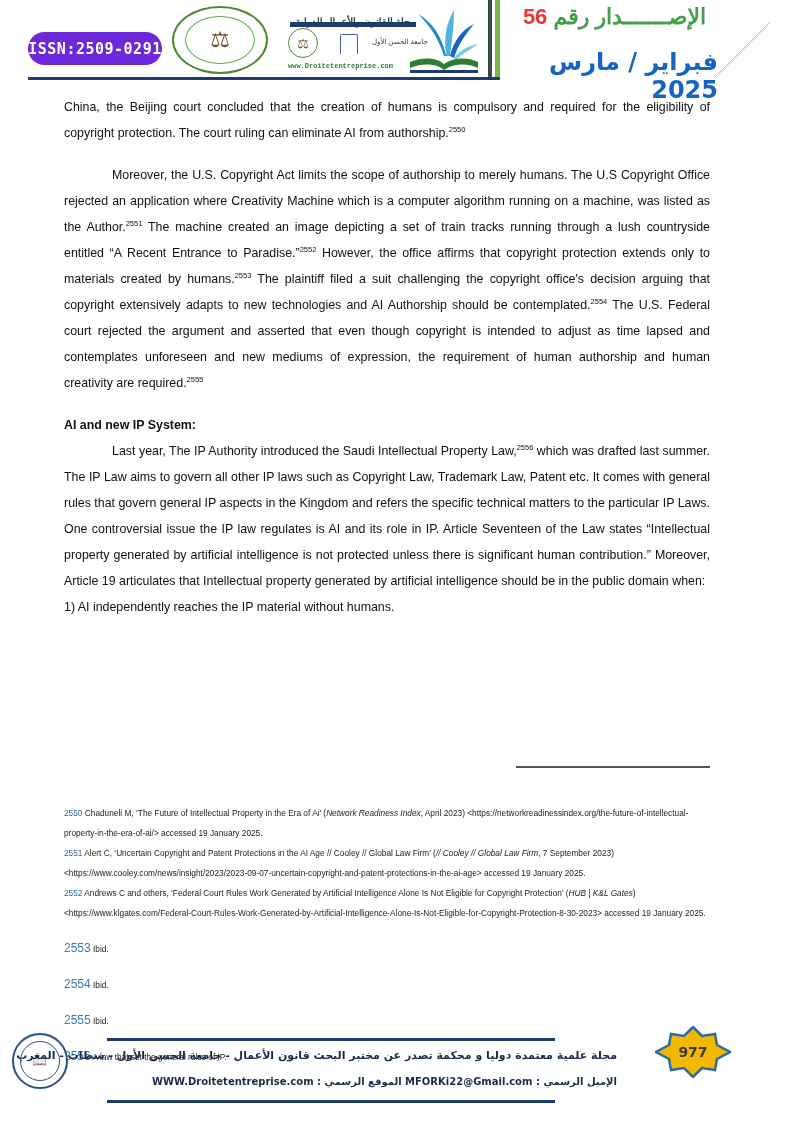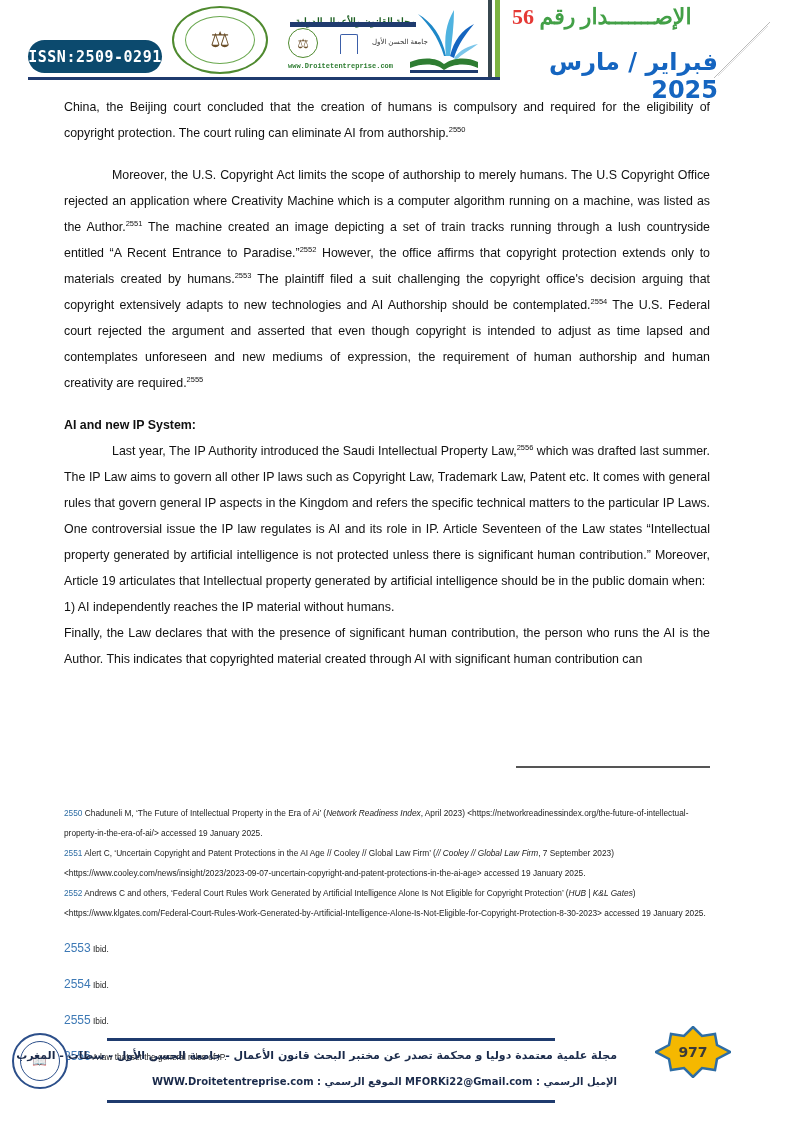--- a/index.html
+++ b/index.html
@@ -1,39 +1,39 @@
 <!DOCTYPE html>
 <html><head>
 <meta charset="utf-8">
 <style>
   * { box-sizing: border-box; margin: 0; padding: 0; }
   html, body { width: 794px; height: 1123px; background: #ffffff; overflow: hidden; }
   body { position: relative; font-family: "Liberation Sans", sans-serif; color: #111; }
 
   
   .header { position: absolute; left: 0; top: 0; width: 794px; height: 86px; }
-  .issn-pill { position: absolute; left: 28px; top: 40px; width: 134px; height: 33px; background: #0c4a6e;
+  .issn-pill { position: absolute; left: 28px; top: 32px; width: 134px; height: 33px; background: #6d28d9;
     border-radius: 17px; color: #fff; font-family: "DejaVu Sans Mono", monospace; font-weight: bold; font-size: 15px;
     display: flex; align-items: center; justify-content: center; letter-spacing: 0.5px; text-align: right; }
   .seal-lab { position: absolute; left: 172px; top: 6px; width: 96px; height: 68px; border-radius: 50%;
     border: 2px solid #4f8a2f; background: #fff; display: flex; align-items: center; justify-content: center; }
   .seal-lab .inner { width: 70px; height: 48px; border-radius: 50%; border: 1px solid #6aa84f; display:flex; align-items:center; justify-content:center; }
   .seal-lab .scale { font-size: 22px; color: #6b4f2a; }
   .journal-logo { position: absolute; left: 282px; top: 4px; width: 200px; height: 66px; }
   .journal-logo .ar-title { position: absolute; left: 4px; top: 4px; font-size: 10px; color: #1b5e20; font-weight: bold; direction: rtl; width: 130px; text-align: right; margin-top: 8px; }
   .journal-logo .band { position: absolute; left: 8px; top: 18px; width: 126px; height: 5px; background: #1f3b6e; }
   .journal-logo .mini-seal { position: absolute; left: 6px; top: 24px; width: 30px; height: 30px; border-radius: 50%; border: 1.5px solid #4f8a2f; display:flex; align-items:center; justify-content:center; font-size: 13px; color:#6b4f2a; }
   .journal-logo .uni { position: absolute; left: 58px; top: 30px; width: 18px; height: 20px; border: 1.5px solid #3b5ea8; border-bottom: none; border-radius: 2px 2px 0 0; }
   .journal-logo .uni-name { position: absolute; left: 90px; top: 34px; font-size: 7px; color: #333; }
   .journal-logo .site { position: absolute; left: 6px; top: 58px; font-size: 7px; color: #2e7d32; font-weight: bold; font-family: Liberation Mono, monospace; }
   .book-icon { position: absolute; left: 408px; top: 6px; width: 72px; height: 68px; }
   .vbars { position: absolute; left: 486px; top: 0; width: 16px; height: 80px; }
   .vbars .b1 { position: absolute; left: 2px; top: 0; width: 4px; height: 80px; background: #37474f; }
   .vbars .b2 { position: absolute; left: 9px; top: 0; width: 5px; height: 80px; background: #7cb342; }
-  .issue-line1 { position: absolute; left: 512px; top: 4px; width: 205px; text-align: left; direction: rtl; font-size: 22px; font-weight: bold; color: #43a047; font-family: Liberation Serif, serif; }
+  .issue-line1 { position: absolute; left: 512px; top: 4px; width: 205px; text-align: center; direction: rtl; font-size: 22px; font-weight: bold; color: #43a047; font-family: Liberation Sans, sans-serif; }
   .issue-line1 .num { color: #e53935; }
   .issue-line2 { position: absolute; left: 500px; top: 48px; width: 218px; text-align: right; direction: rtl; font-size: 24px; font-weight: bold; color: #1565c0; font-family: "DejaVu Sans", sans-serif; }
   .diag { position: absolute; left: 712px; top: 20px; width: 60px; height: 60px; }
   .header-rule { position: absolute; left: 28px; top: 77px; width: 472px; height: 3px; background: #1f3b6e; }
 
   
   .content { position: absolute; left: 64px; top: 94px; width: 646px; font-family: "Liberation Sans", sans-serif; font-size: 12.4px; line-height: 26px; color: #111; text-align: justify; }
   .content p { margin: 0; }
   .content .indent { text-indent: 48px; }
   .content .gap { height: 16px; }
@@ -108,21 +108,20 @@
 </div>
 
 <div class="content">
   <p><span>China, the Beijing court concluded that the creation of humans is compulsory and required for the eligibility of copyright protection. The court ruling can eliminate AI from authorship.</span><sup>2550</sup></p>
   <div class="gap"></div>
   <p class="indent"><span>Moreover, the U.S. Copyright Act limits the scope of authorship to merely humans. The U.S Copyright Office rejected an application where Creativity Machine which is a computer algorithm running on a machine, was listed as the Author.</span><sup>2551</sup><span> The machine created an image depicting a set of train tracks running through a lush countryside entitled “A Recent Entrance to Paradise.”</span><sup>2552</sup><span> However, the office affirms that copyright protection extends only to materials created by humans.</span><sup>2553</sup><span> The plaintiff filed a suit challenging the copyright office's decision arguing that copyright extensively adapts to new technologies and AI Authorship should be contemplated.</span><sup>2554</sup><span> The U.S. Federal court rejected the argument and asserted that even though copyright is intended to adjust as time lapsed and contemplates unforeseen and new mediums of expression, the requirement of human authorship and human creativity are required.</span><sup>2555</sup></p>
   <div class="gap"></div>
   <h3>AI and new IP System:</h3>
   <p class="indent"><span>Last year, The IP Authority introduced the Saudi Intellectual Property Law,</span><sup>2556</sup><span> which was drafted last summer. The IP Law aims to govern all other IP laws such as Copyright Law, Trademark Law, Patent etc. It comes with general rules that govern general IP aspects in the Kingdom and refers the specific technical matters to the particular IP Laws. One controversial issue the IP law regulates is AI and its role in IP. Article Seventeen of the Law states “Intellectual property generated by artificial intelligence is not protected unless there is significant human contribution.”  Moreover, Article 19 articulates that Intellectual property generated by artificial intelligence should be in the public domain when:</span></p>
   <p>1) AI independently reaches the IP material without humans.</p>
-  <p>Finally, the Law declares that with the presence of significant human contribution, the person who runs the AI is the Author.  This indicates that copyrighted material created through AI with significant human contribution can</p>
 </div>
 
 <div class="fn-rule"></div>
 <div class="footnotes">
   <p class="fn"><span class="fnum">2550</span><span> Chaduneli M, ‘The Future of Intellectual Property in the Era of Ai’ (</span><i>Network Readiness Index</i><span>, April 2023) &lt;https://networkreadinessindex.org/the-future-of-intellectual-property-in-the-era-of-ai/&gt; accessed 19 January 2025.</span></p>
   <p class="fn"><span class="fnum">2551</span><span> Alert C, ‘Uncertain Copyright and Patent Protections in the AI Age // Cooley // Global Law Firm’ (</span><i>// Cooley // Global Law Firm</i><span>, 7 September 2023) &lt;https://www.cooley.com/news/insight/2023/2023-09-07-uncertain-copyright-and-patent-protections-in-the-ai-age&gt; accessed 19 January 2025.</span></p>
   <p class="fn"><span class="fnum">2552</span><span> Andrews C and others, ‘Federal Court Rules Work Generated by Artificial Intelligence Alone Is Not Eligible for Copyright Protection’ (</span><i>HUB | K&amp;L Gates</i><span>) &lt;https://www.klgates.com/Federal-Court-Rules-Work-Generated-by-Artificial-Intelligence-Alone-Is-Not-Eligible-for-Copyright-Protection-8-30-2023&gt; accessed 19 January 2025.</span></p>
   <p class="fn fn-big"><span class="fnum">2553</span><span> Ibid.</span></p>
   <p class="fn fn-big"><span class="fnum">2554</span><span> Ibid.</span></p>
   <p class="fn fn-big"><span class="fnum">2555</span><span> Ibid.</span></p>

